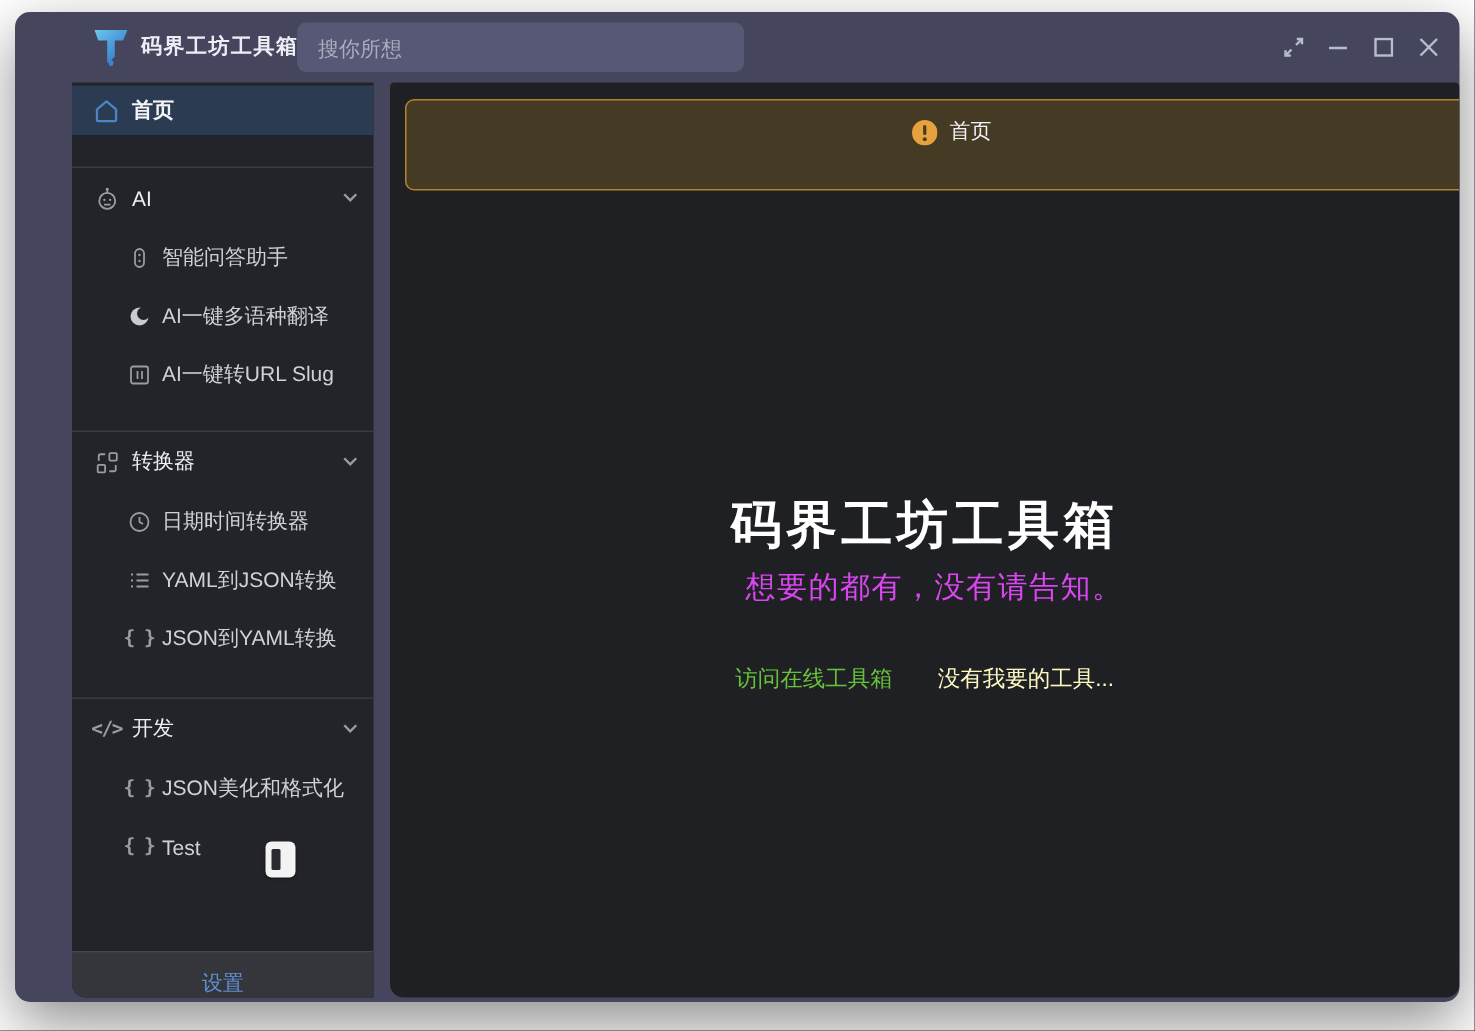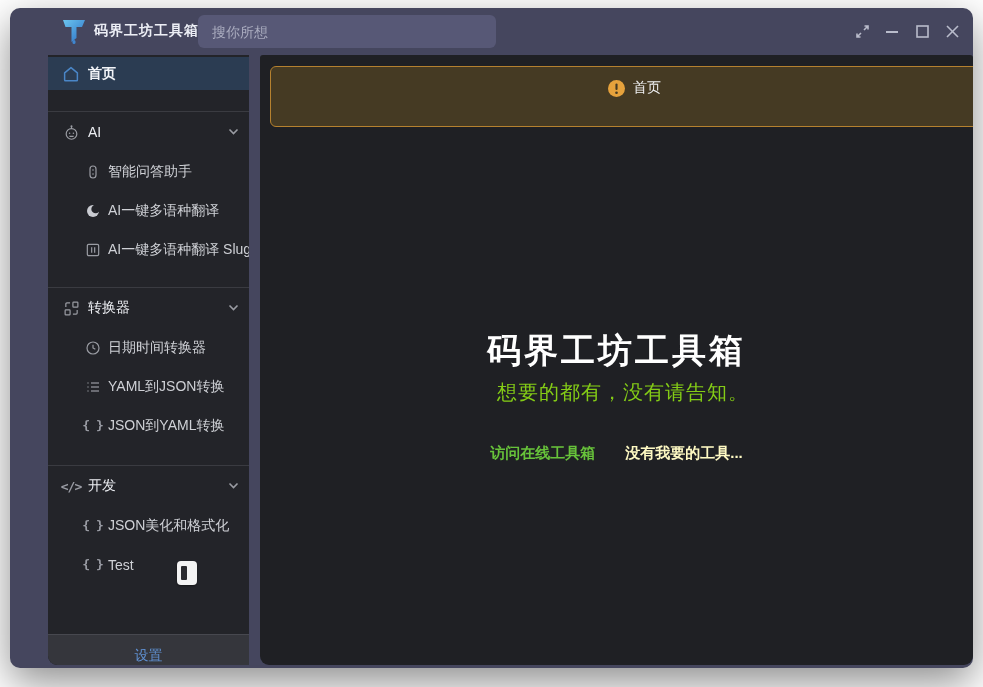--- a/index.html
+++ b/index.html
@@ -88,28 +88,28 @@
   }
   .alert-inner { display:flex; align-items:center; gap:8px; height:18px; }
   .alert-text { color:#f0f1f3; font-size:14px; }
   .hero-title {
     position:absolute; left:0; right:0; top:272px; height:46px;
     text-align:center; color:#ffffff; font-size:34px; font-weight:bold;
     letter-spacing:3px; line-height:46px;
   }
   .hero-subtitle {
     position:absolute; left:0; right:0; top:324px; height:26px;
-    text-align:center; color:#84cc16; font-size:20px; line-height:26px;
+    text-align:center; color:#d946ef; font-size:20px; line-height:26px;
     letter-spacing:1px;
     margin-left:13px;
   }
   .links-row {
     position:absolute; left:0; right:0; top:387px; height:22px;
     display:flex; justify-content:center; gap:30px;
-    font-size:15px; font-weight:700; line-height:22px;
+    font-size:15px; font-weight:400; line-height:22px;
   }
   .link-green { color:#67c23a; cursor:pointer; }
   .link-orange { color:#fef9c3; cursor:pointer; }
 
   
   .ime-indicator {
     position:absolute; left:177px; top:561px; width:20px; height:24px;
     background:#f3f3f3; border-radius:4px; z-index:20;
     box-shadow:0 1px 2px rgba(0,0,0,0.4);
   }
@@ -216,21 +216,21 @@
           <span>AI一键多语种翻译</span>
         </div>
         <div class="side-sub">
           <span class="ic">
             <svg width="16" height="16" viewBox="0 0 24 24" fill="none" stroke="#9a9ca3" stroke-width="1.8">
               <rect x="3.5" y="3.5" width="17" height="17" rx="2"></rect>
               <line x1="10" y1="8" x2="10" y2="16"></line>
                 <line x1="14.5" y1="8" x2="14.5" y2="16"></line>
             </svg>
           </span>
-          <span>AI一键多语种翻译 Slug</span>
+          <span>AI一键转URL Slug</span>
         </div>
 
         <div class="side-divider d2"></div>
 
         <div class="side-header">
           <span class="ic">
             <svg width="17" height="17" viewBox="0 0 24 24" fill="none" stroke="#9a9ca3" stroke-width="1.7">
               <path d="M4 10 V5.5 a1.5 1.5 0 0 1 1.5 -1.5 H10"></path>
               <rect x="14" y="3" width="7" height="7" rx="1"></rect>
               <path d="M20 14 v4.5 a1.5 1.5 0 0 1 -1.5 1.5 H14"></path>

